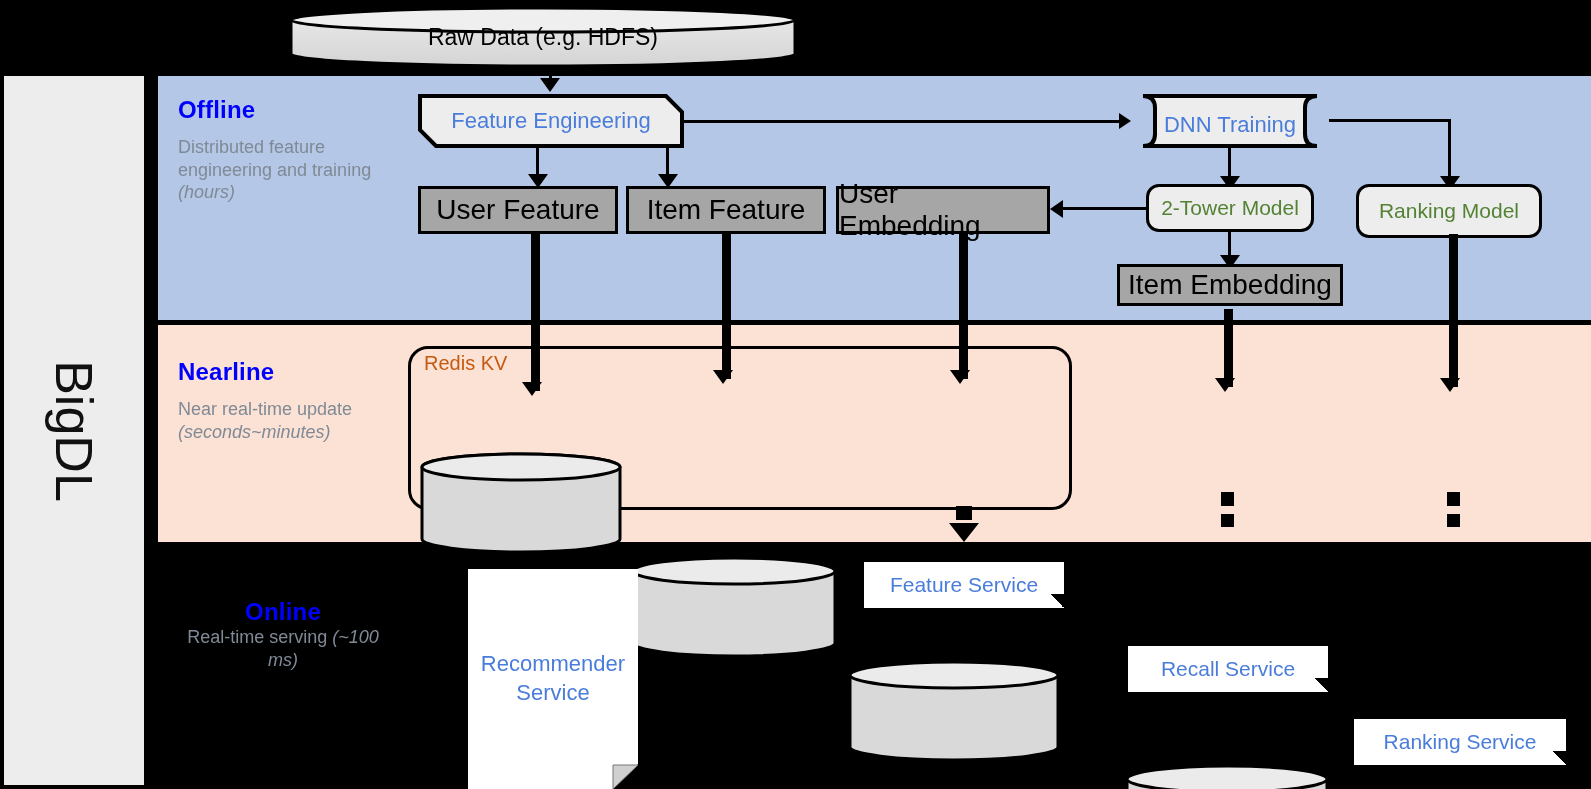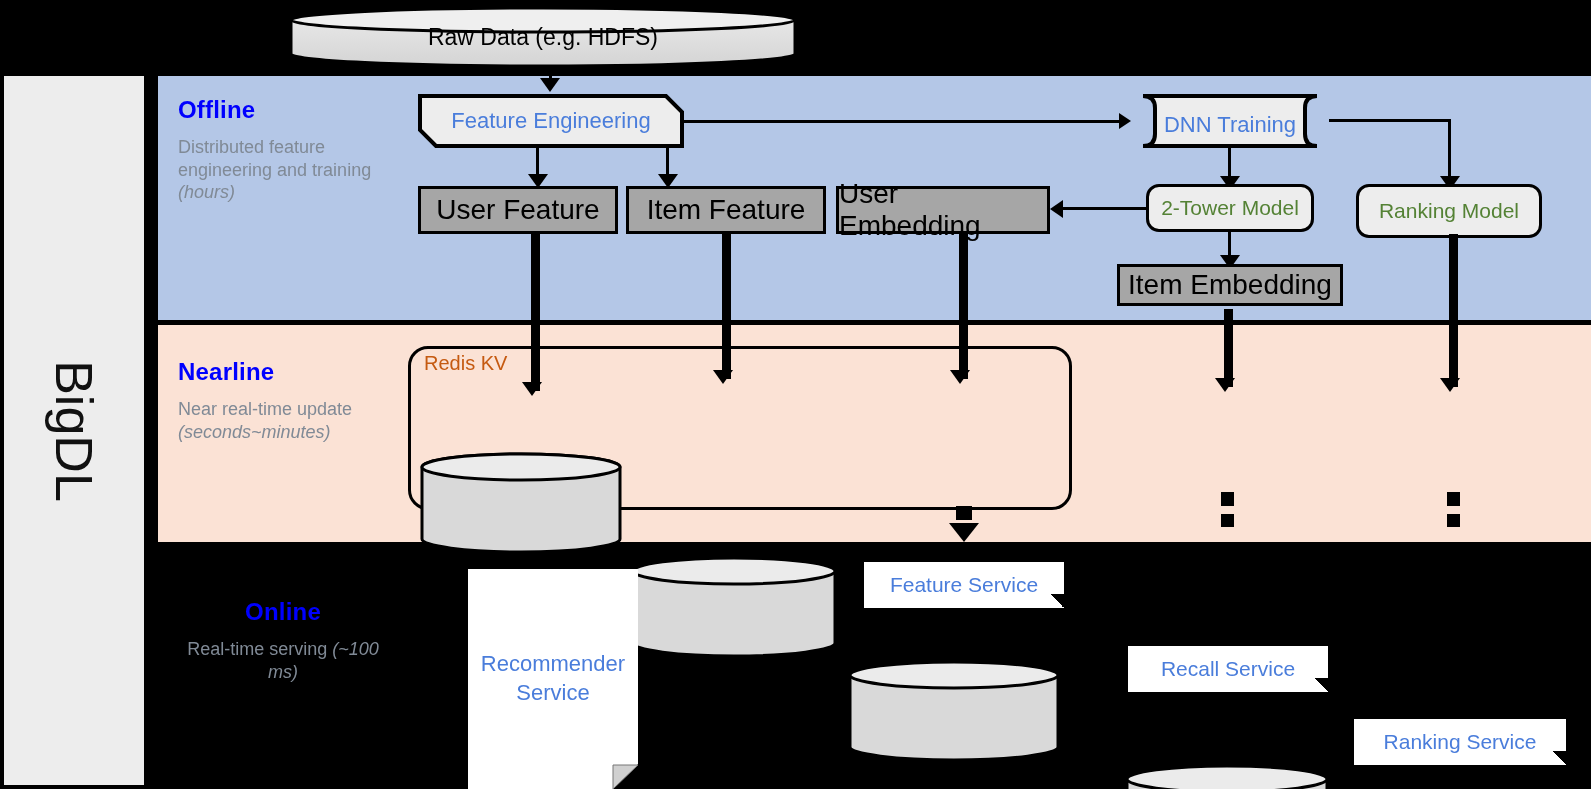--- a/index.html
+++ b/index.html
@@ -220,21 +220,21 @@
   <div class="abs arrowdown-thick" style="left:949px;top:523px;"></div>
 
   <div class="abs sq" style="left:1221px;top:492px;width:13px;height:14px;"></div>
   <div class="abs sq" style="left:1221px;top:514px;width:13px;height:13px;"></div>
 
   <div class="abs sq" style="left:1447px;top:492px;width:13px;height:14px;"></div>
   <div class="abs sq" style="left:1447px;top:514px;width:13px;height:13px;"></div>
 
   <div class="abs" style="left:178px;top:598px;width:210px;text-align:center;">
     <div class="band-title">Online</div>
-    <div class="band-desc" style="margin-top:12px;">
+    <div class="band-desc" style="">
       <span>Real-time serving </span><i>(~100 ms)</i>
     </div>
   </div>
 
   <div class="abs" style="left:468px;top:569px;width:170px;height:220px;">
     <svg width="170" height="220" viewBox="0 0 170 220" style="position:absolute;inset:0;">
       <path d="M0 0 H170 V195 L145 220 H0 Z" fill="#ffffff"></path>
       <path d="M145 220 L145 196 L170 196 Z" fill="#d0d0d0" stroke="#777" stroke-width="1"></path>
     </svg>
     <div style="position:absolute;inset:0;display:flex;align-items:center;justify-content:center;

